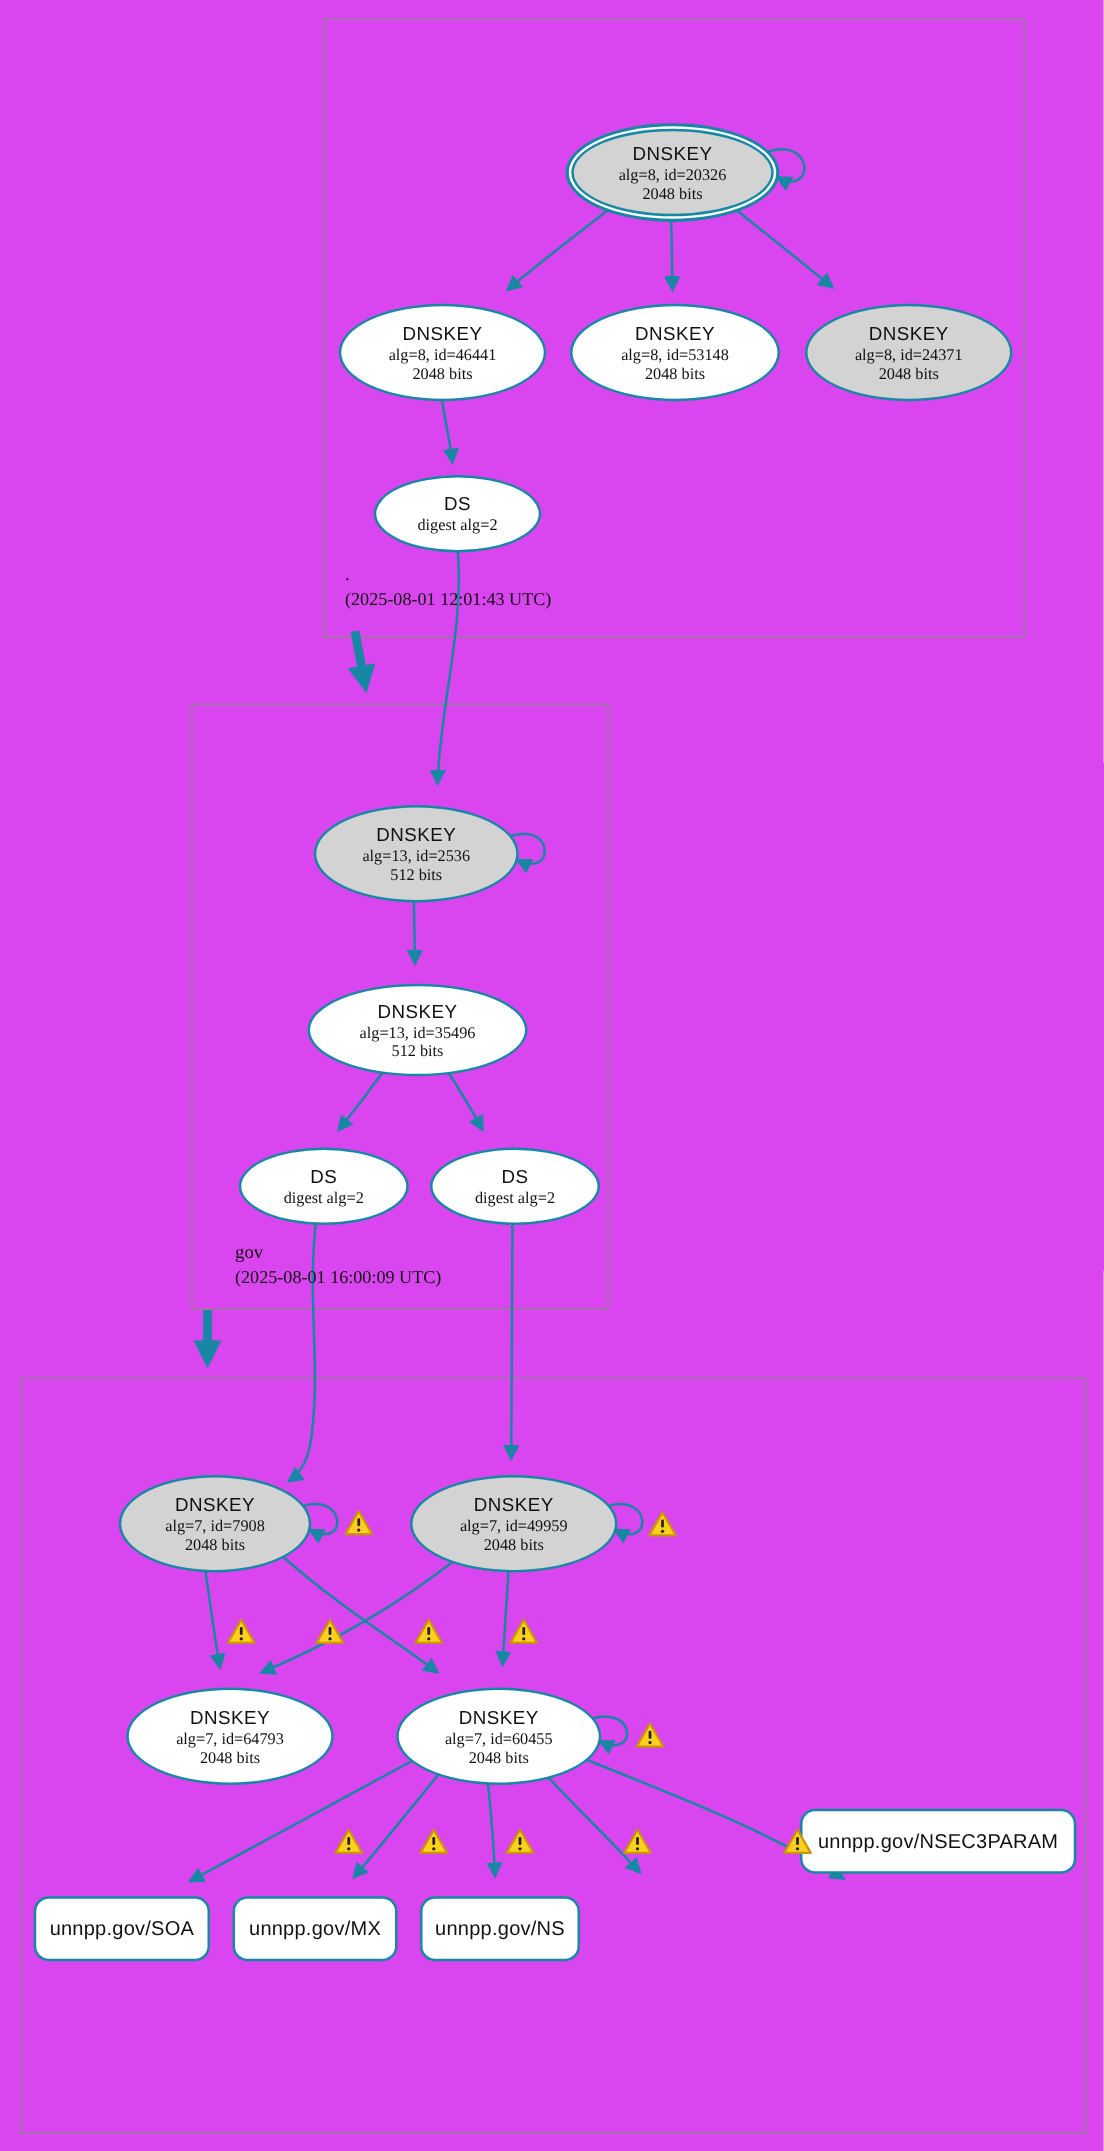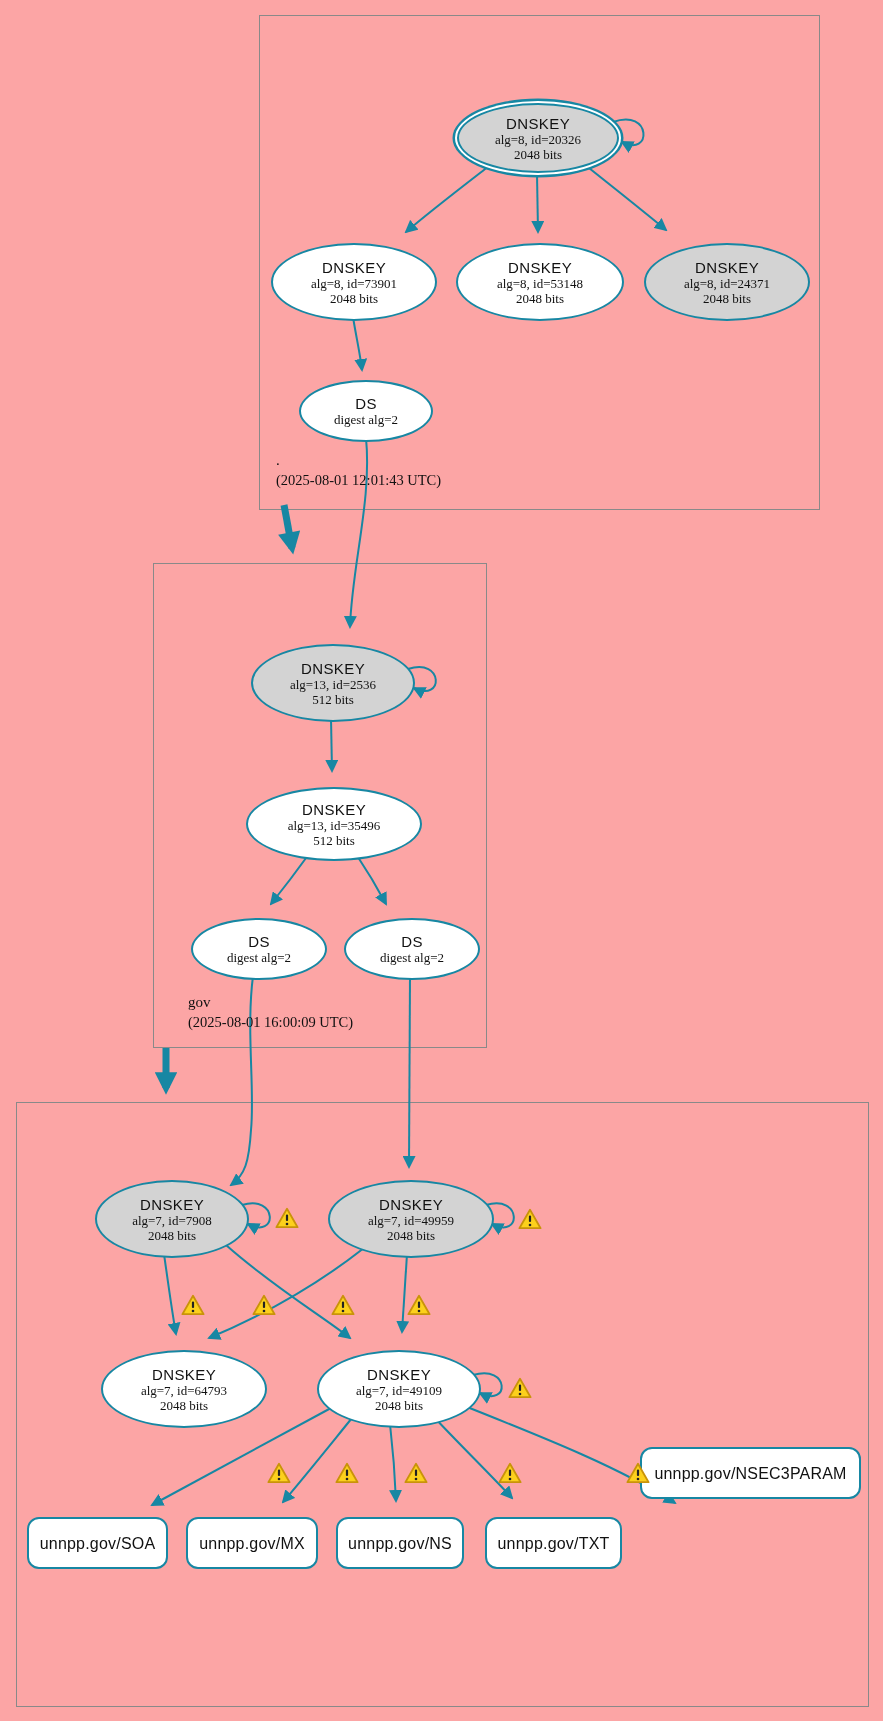--- a/index.html
+++ b/index.html
@@ -2,21 +2,21 @@
 <html><head>
 <meta charset="utf-8">
 <style>
   :root{
     --teal:#1787a3;
     --sep-fill:#d3d3d3;
     --zone-border:#898989;
     --ink:#111;
   }
   html,body{margin:0;padding:0;background:#fff;}
-  .canvas{position:relative;width:883px;height:1721px;background:#fca5a5;overflow:hidden;
+  .canvas{position:relative;width:883px;height:1721px;background:#d946ef;overflow:hidden;
           font-family:"Liberation Serif",serif;color:var(--ink);}
   .edge-layer{position:absolute;left:0;top:0;z-index:0;pointer-events:none;}
   .zone-box{position:absolute;border:1px solid var(--zone-border);background:transparent;z-index:0;}
   .zone-label{position:absolute;z-index:1;font-family:"Liberation Serif",serif;font-size:15px;}
   .zone-label .zname{display:block;line-height:20px;}
   .zone-label .zts{display:block;line-height:20px;font-size:14.5px;}
   .node{position:absolute;z-index:2;display:flex;flex-direction:column;align-items:center;
         justify-content:center;text-align:center;background:#fff;border:2px solid var(--teal);}
   .ell{border-radius:50%;}
   .sep{background:var(--sep-fill);border-width:2.5px;}
@@ -79,21 +79,21 @@
     </g>
   </svg>
 
   <div class="node ell sep double" style="left:457px;top:103px;width:158px;height:66px">
     <span class="t">DNSKEY</span>
     <span class="s">alg=8, id=20326</span>
     <span class="s">2048 bits</span>
   </div>
   <div class="node ell" style="left:271px;top:243px;width:162px;height:74px">
     <span class="t">DNSKEY</span>
-    <span class="s">alg=8, id=73901</span>
+    <span class="s">alg=8, id=46441</span>
     <span class="s">2048 bits</span>
   </div>
   <div class="node ell" style="left:456px;top:243px;width:164px;height:74px">
     <span class="t">DNSKEY</span>
     <span class="s">alg=8, id=53148</span>
     <span class="s">2048 bits</span>
   </div>
   <div class="node ell sep" style="left:644px;top:243px;width:162px;height:74px">
     <span class="t">DNSKEY</span>
     <span class="s">alg=8, id=24371</span>
@@ -141,36 +141,33 @@
     <span class="s">alg=7, id=49959</span>
     <span class="s">2048 bits</span>
   </div>
   <div class="node ell" style="left:101px;top:1350px;width:162px;height:74px">
     <span class="t">DNSKEY</span>
     <span class="s">alg=7, id=64793</span>
     <span class="s">2048 bits</span>
   </div>
   <div class="node ell" style="left:317px;top:1350px;width:160px;height:74px">
     <span class="t">DNSKEY</span>
-    <span class="s">alg=7, id=49109</span>
+    <span class="s">alg=7, id=60455</span>
     <span class="s">2048 bits</span>
   </div>
 
   <div class="node rrset" style="left:27px;top:1517px;width:137px;height:48px">
     <span class="t">unnpp.gov/SOA</span>
   </div>
   <div class="node rrset" style="left:336px;top:1517px;width:124px;height:48px">
     <span class="t">unnpp.gov/NS</span>
   </div>
   <div class="node rrset" style="left:186px;top:1517px;width:128px;height:48px">
     <span class="t">unnpp.gov/MX</span>
   </div>
-  <div class="node rrset" style="left:485px;top:1517px;width:133px;height:48px">
-    <span class="t">unnpp.gov/TXT</span>
-  </div>
   <div class="node rrset" style="left:640px;top:1447px;width:217px;height:48px">
     <span class="t">unnpp.gov/NSEC3PARAM</span>
   </div>
 
 
   <div class="warn" style="left:275px;top:1207px"><svg width="24" height="22" viewBox="0 0 24 22">
         <path d="M12 1.8 L22.6 20.2 L1.4 20.2 Z" fill="#fcd01c" stroke="#c9930a" stroke-width="1.8" stroke-linejoin="round"></path>
         <rect x="10.9" y="7.5" width="2.2" height="6.5" rx="1" fill="#222"></rect>
         <circle cx="12" cy="17" r="1.3" fill="#222"></circle>
       </svg></div>

